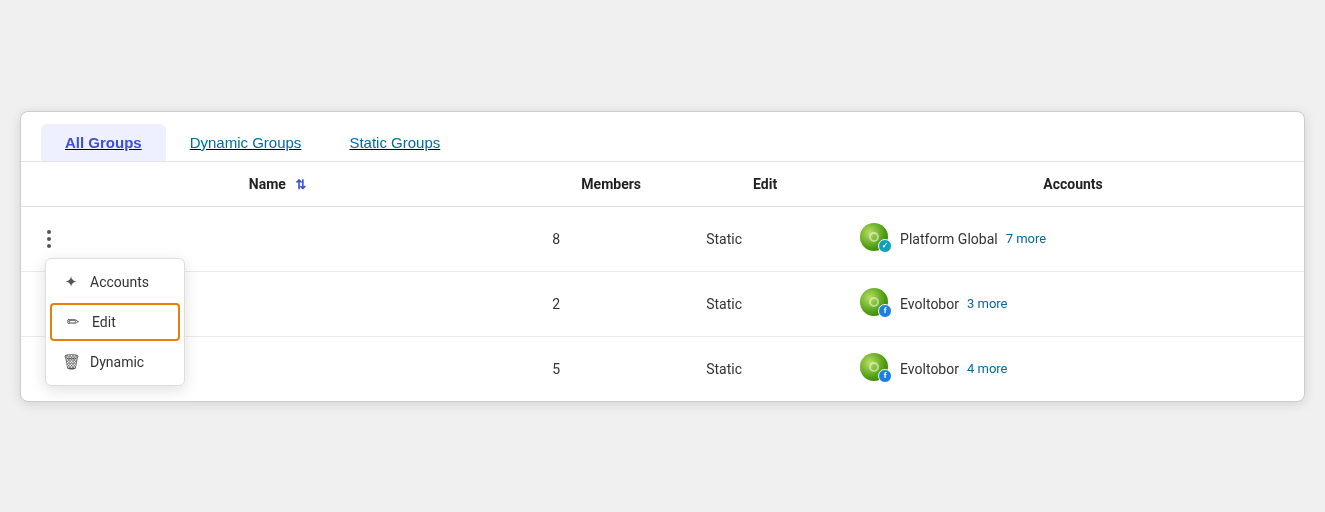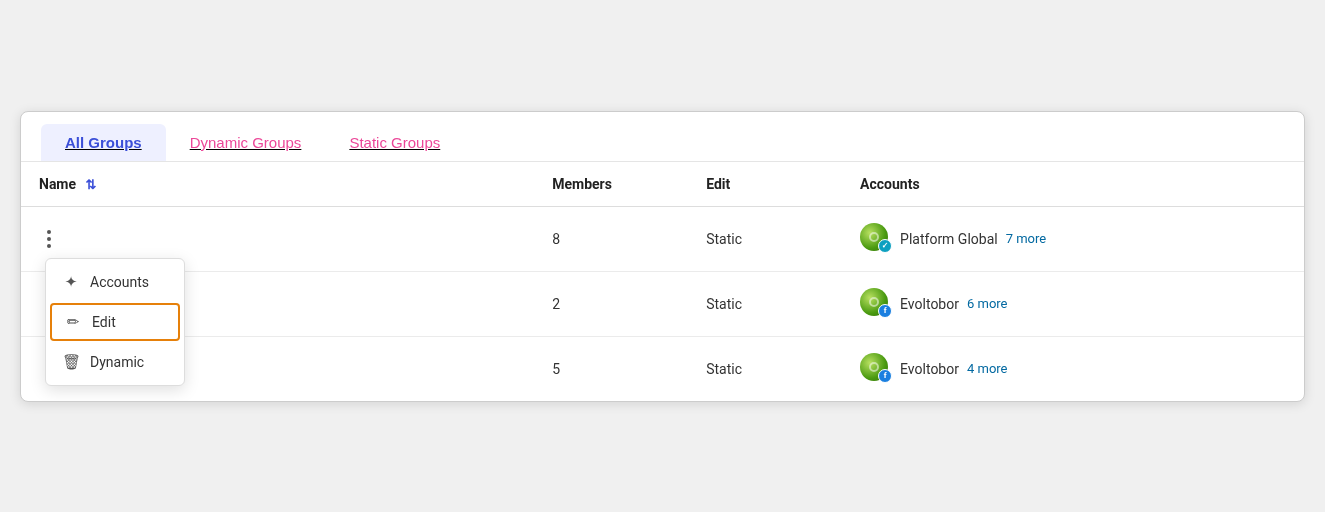--- a/index.html
+++ b/index.html
@@ -55,21 +55,21 @@
       padding: 12px 20px 0 20px;
       gap: 0;
       border-bottom: 1px solid #e5e5e5;
       text-decoration: underline;
     }
     .tab {
       padding: 10px 24px;
       font-size: 15px;
       cursor: pointer;
       border-radius: 6px 6px 0 0;
-      color: #ec4899;
+      color: #0369a1;
       font-weight: 400;
       border: none;
       background: none;
     }
     .tab.active {
       background: #eef0ff;
       color: #3b4fd8;
       font-weight: 600;
     }
     .table-container {
@@ -78,21 +78,21 @@
     }
     table {
       width: 100%;
       border-collapse: collapse;
     }
     thead tr {
       border-bottom: 1.5px solid #ddd;
     }
     thead th {
       padding: 14px 18px;
-      text-align: left;
+      text-align: center;
       font-size: 14px;
       font-weight: 700;
       color: #222;
     }
     th.name-col {
       width: 40%;
     }
     th.members-col, th.type-col {
       width: 12%;
     }
@@ -317,21 +317,21 @@
             <div class="accounts-cell">
               <div class="account-avatar">
                 <div class="avatar-main">
                   <svg width="22" height="22" viewBox="0 0 22 22">
                     <path d="M11 6a5 5 0 1 0 0 10A5 5 0 0 0 11 6zm0 2a3 3 0 1 1 0 6 3 3 0 0 1 0-6z" fill="rgba(255,255,255,0.5)"></path>
                   </svg>
                   <div class="avatar-badge badge-blue">f</div>
                 </div>
               </div>
               <span>Evoltobor</span>
-              <span class="more-link">6 more</span>
+              <span class="more-link">3 more</span>
             </div>
           </td>
         </tr>
 
         <tr>
           <td>
             <div class="name-cell">
               <div class="row-dots">
                 <span class="dot"></span>
                   <span class="dot"></span>

